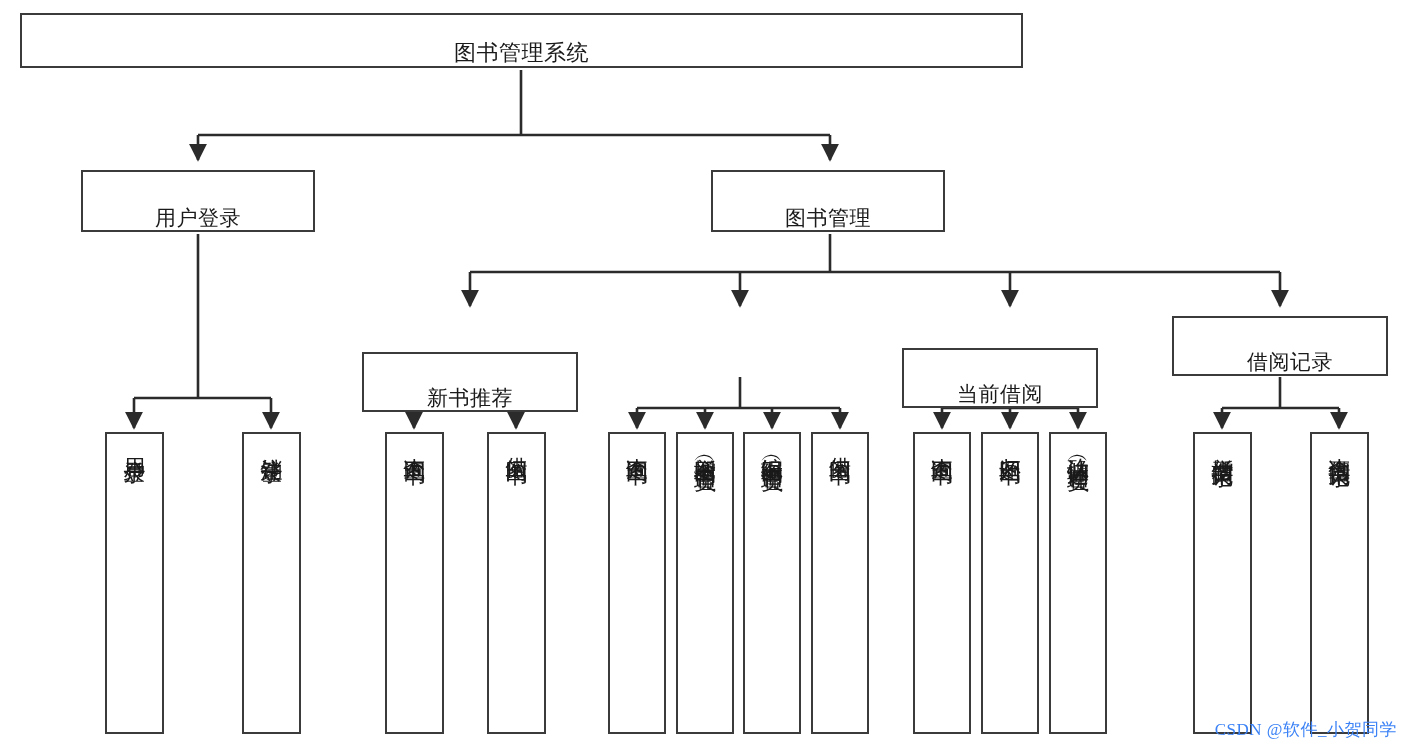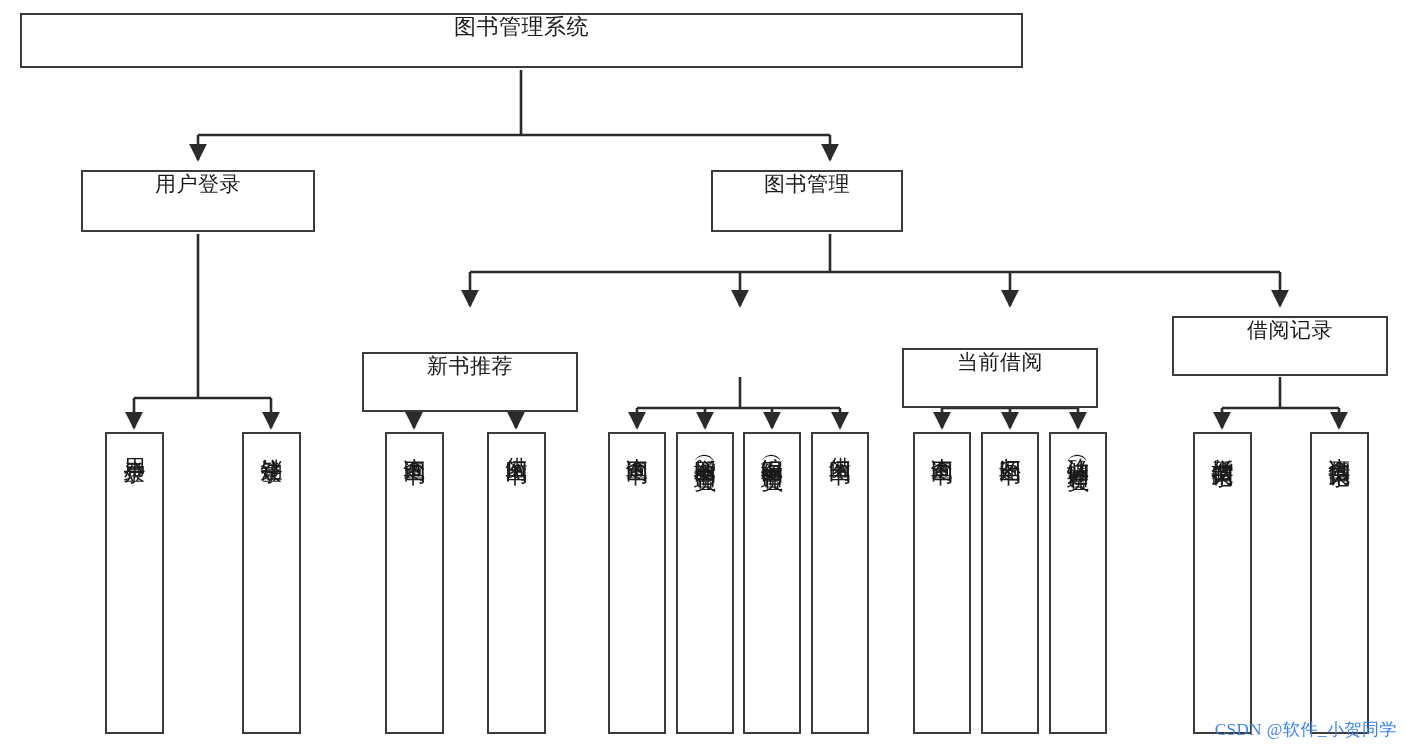--- a/index.html
+++ b/index.html
@@ -24,21 +24,21 @@
     width: 1405px;
     height: 747px;
     pointer-events: none;
   }
   .node {
     position: absolute;
     box-sizing: border-box;
     background: #ffffff;
     border: 2px solid #3b3b3b;
     display: flex;
-    align-items: flex-start;
+    align-items: flex-end;
     justify-content: center;
     color: #1a1a1a;
     z-index: 2;
   }
   .node .lbl {
     display: block;
     text-align: center;
     line-height: 1.12;
     letter-spacing: 0.5px;
   }
@@ -131,21 +131,21 @@
     </g>
   </svg>
 
   <div class="node horiz root" style="left:20px; top:13px; width:1003px; height:55px;">
     <span class="lbl">图书管理系统</span>
   </div>
 
   <div class="node horiz" style="left:81px; top:170px; width:234px; height:62px;">
     <span class="lbl">用户登录</span>
   </div>
-  <div class="node horiz" style="left:711px; top:170px; width:192px; height:62px;">
+  <div class="node horiz" style="left:711px; top:170px; width:234px; height:62px;">
     <span class="lbl">图书管理</span>
   </div>
 
   <div class="node horiz" style="left:362px; top:316px; width:216px; height:60px;margin-top:36px;">
     <span class="lbl">新书推荐</span>
   </div>
   <div class="node horiz" style="left:902px; top:320px; width:196px; height:60px;margin-top:28px;">
     <span class="lbl">当前借阅</span>
   </div>
   <div class="node horiz" style="left:1172px; top:316px; width:216px; height:60px;padding-left:20px;">

